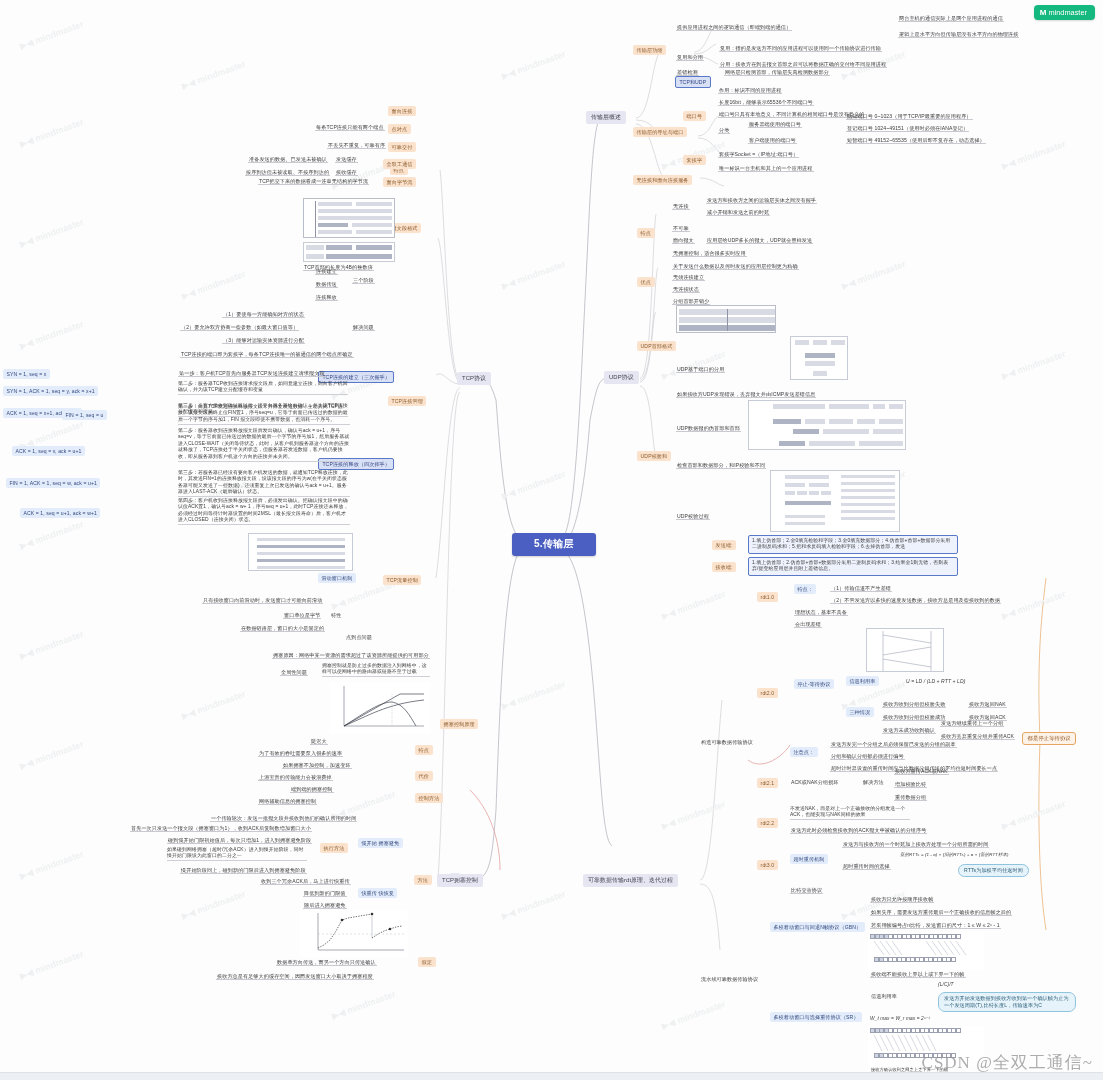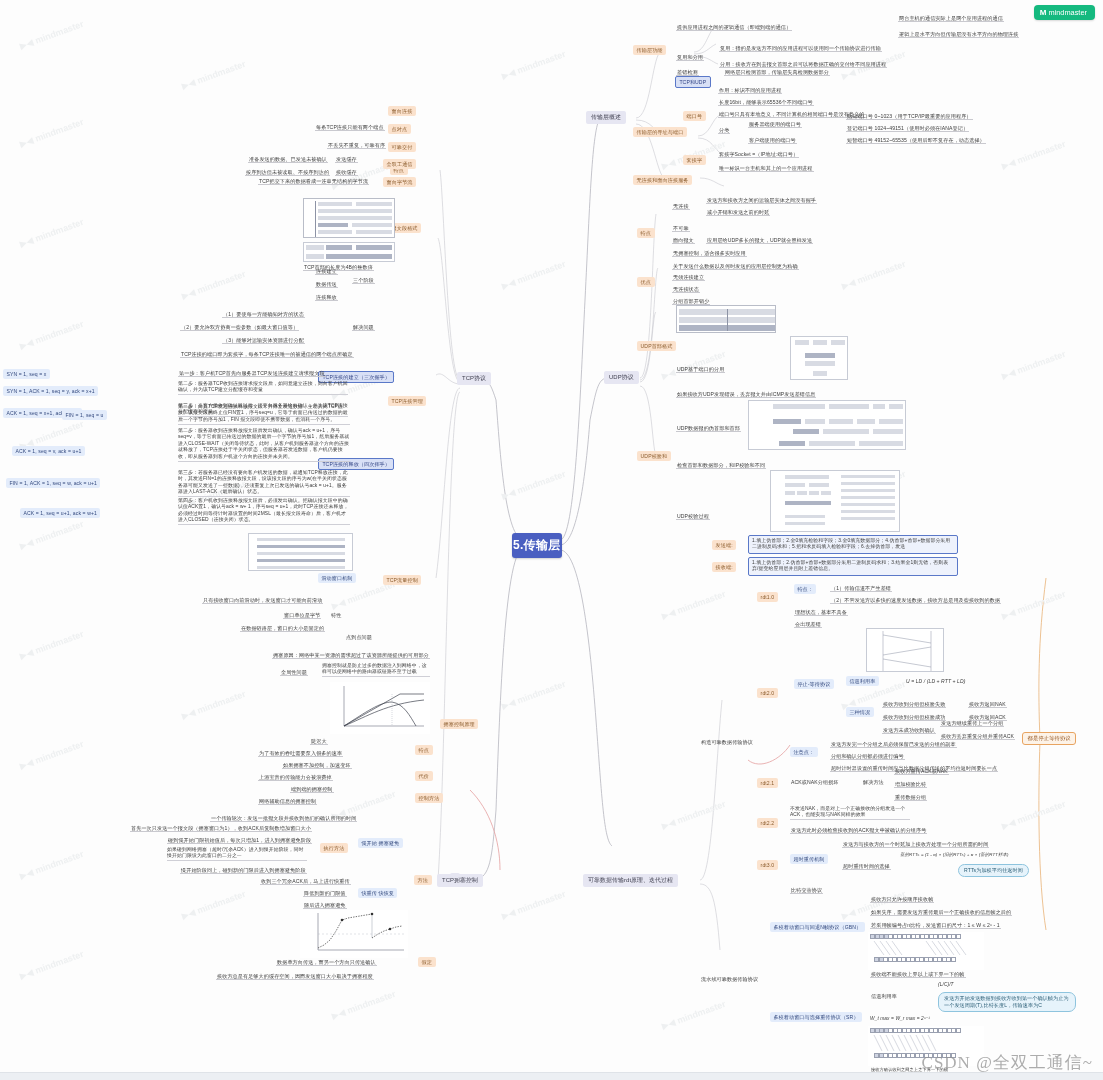--- a/index.html
+++ b/index.html
@@ -33,22 +33,22 @@
     border-bottom: 0.6px solid #c9c9cf;
     padding: 0.5px 1px;
   }
   .leaf.nb { border-bottom: none; }
 
   
   .root {
     background: #4a5fc1;
     color: #fff;
     border-radius: 3px;
-    padding: 5px 1px;
-    font-size: 12px;
+    padding: 5px 22px;
+    font-size: 10px;
     font-weight: bold;
     box-shadow: 0 1px 2px rgba(0,0,0,.18);
     letter-spacing: .3px;
   }
   
   .b1 {
     background: #e6e6f2;
     color: #3e3e4e;
     border-radius: 2px;
     padding: 2.6px 5px;

